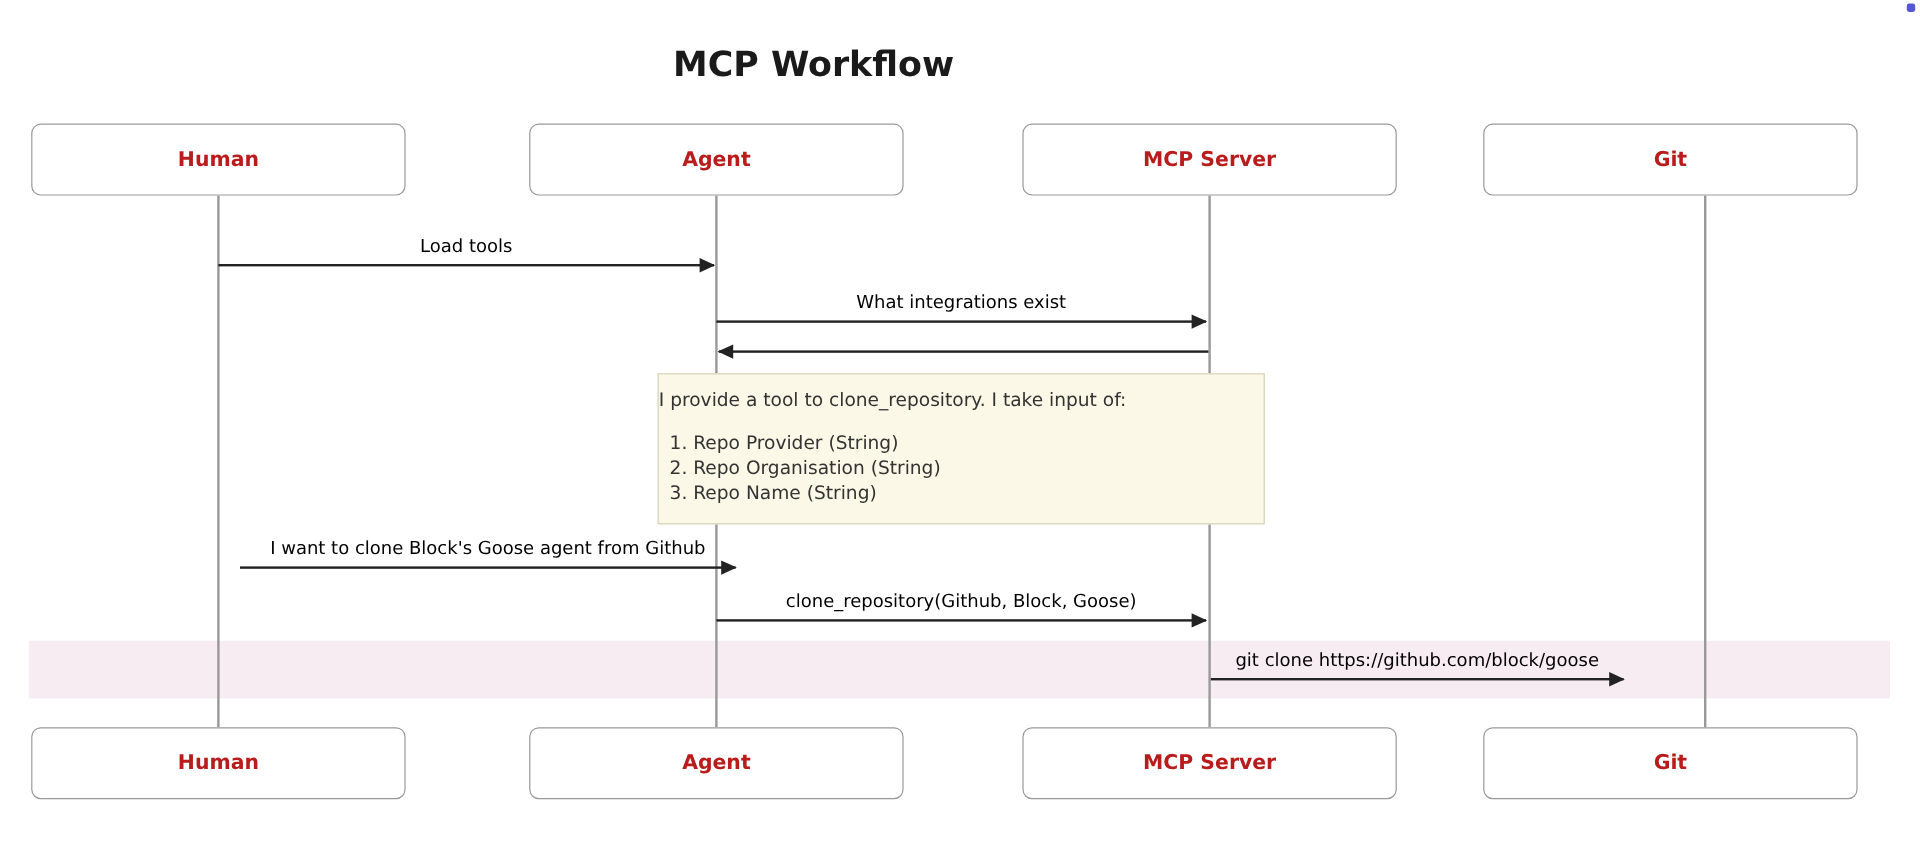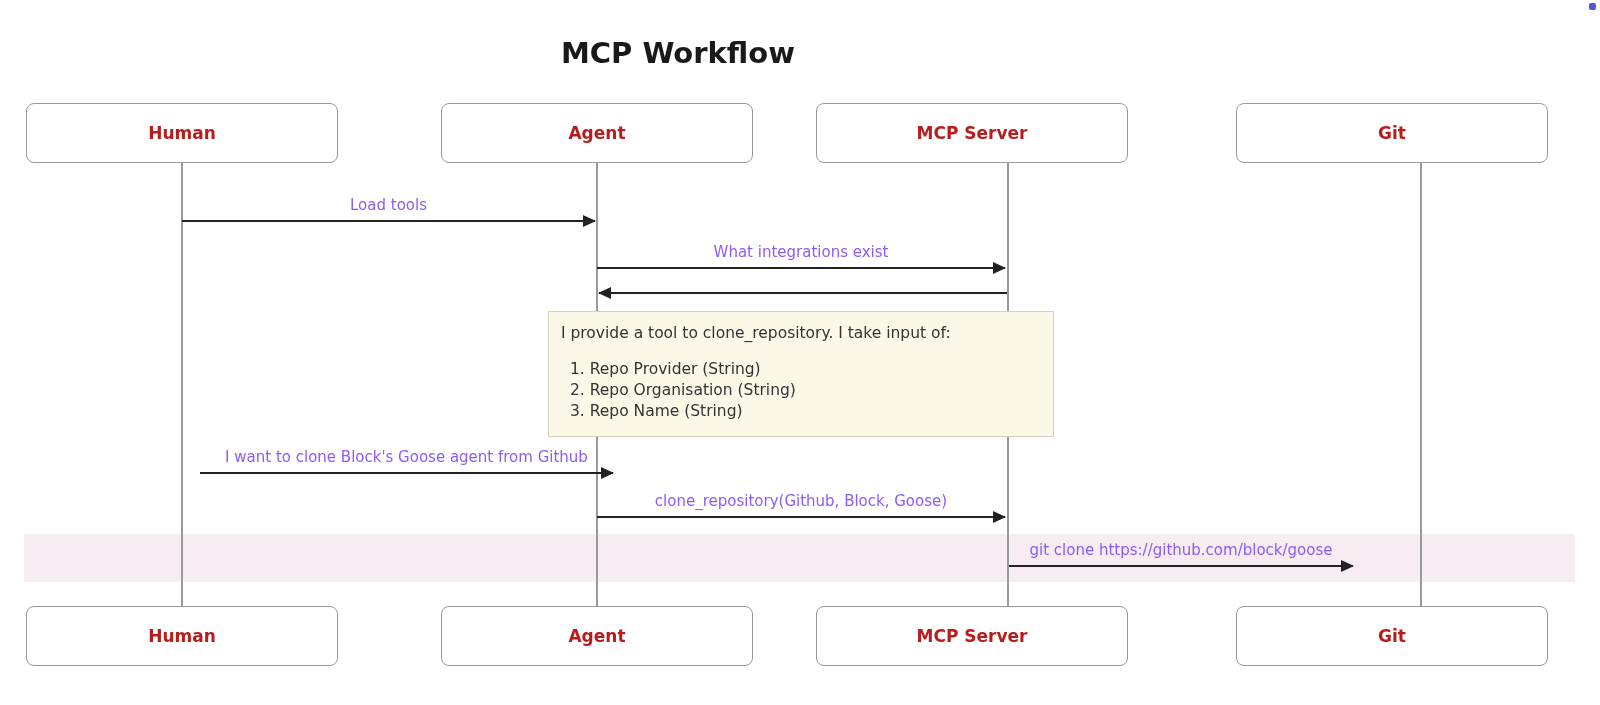--- a/index.html
+++ b/index.html
@@ -73,36 +73,36 @@
     font-weight: bold;
     font-size: 17px;
     color: #b91c1c;
     z-index: 4;
     box-sizing: border-box;
   }
   .row-top    { top: 103px; }
   .row-bottom { top: 606px; }
   .col-human  { left: 26px; }
   .col-agent  { left: 441px; }
-  .col-mcp    { left: 816px; }
+  .col-mcp    { left: 852px; }
   .col-git    { left: 1236px; }
   
   .msg {
     position: absolute;
     height: 34px;
     z-index: 5;
   }
   .msg-label {
     position: absolute;
     bottom: 8px;
     left: 0;
     width: 100%;
     text-align: center;
     font-size: 15px;
-    color: #8b5cf6;
+    color: #000000;
     white-space: nowrap;
   }
   .msg-line {
     position: absolute;
     bottom: 0;
     left: 0;
     right: 0;
     height: 2px;
     background: #222222;
   }
@@ -135,21 +135,21 @@
   
   .note-box {
     position: absolute;
     left: 548px;
     top: 311px;
     width: 506px;
     height: 126px;
     background: #fbf8e7;
     border: 1px solid #d6d3bb;
     box-sizing: border-box;
-    padding: 12px 14px 10px 12px;
+    padding: 12px 14px 10px 0;
     font-size: 15.5px;
     color: #333333;
     z-index: 3;
   }
   .note-intro {
     margin: 0 0 17px 0;
   }
   .note-item {
     line-height: 21px;
     padding-left: 9px;

